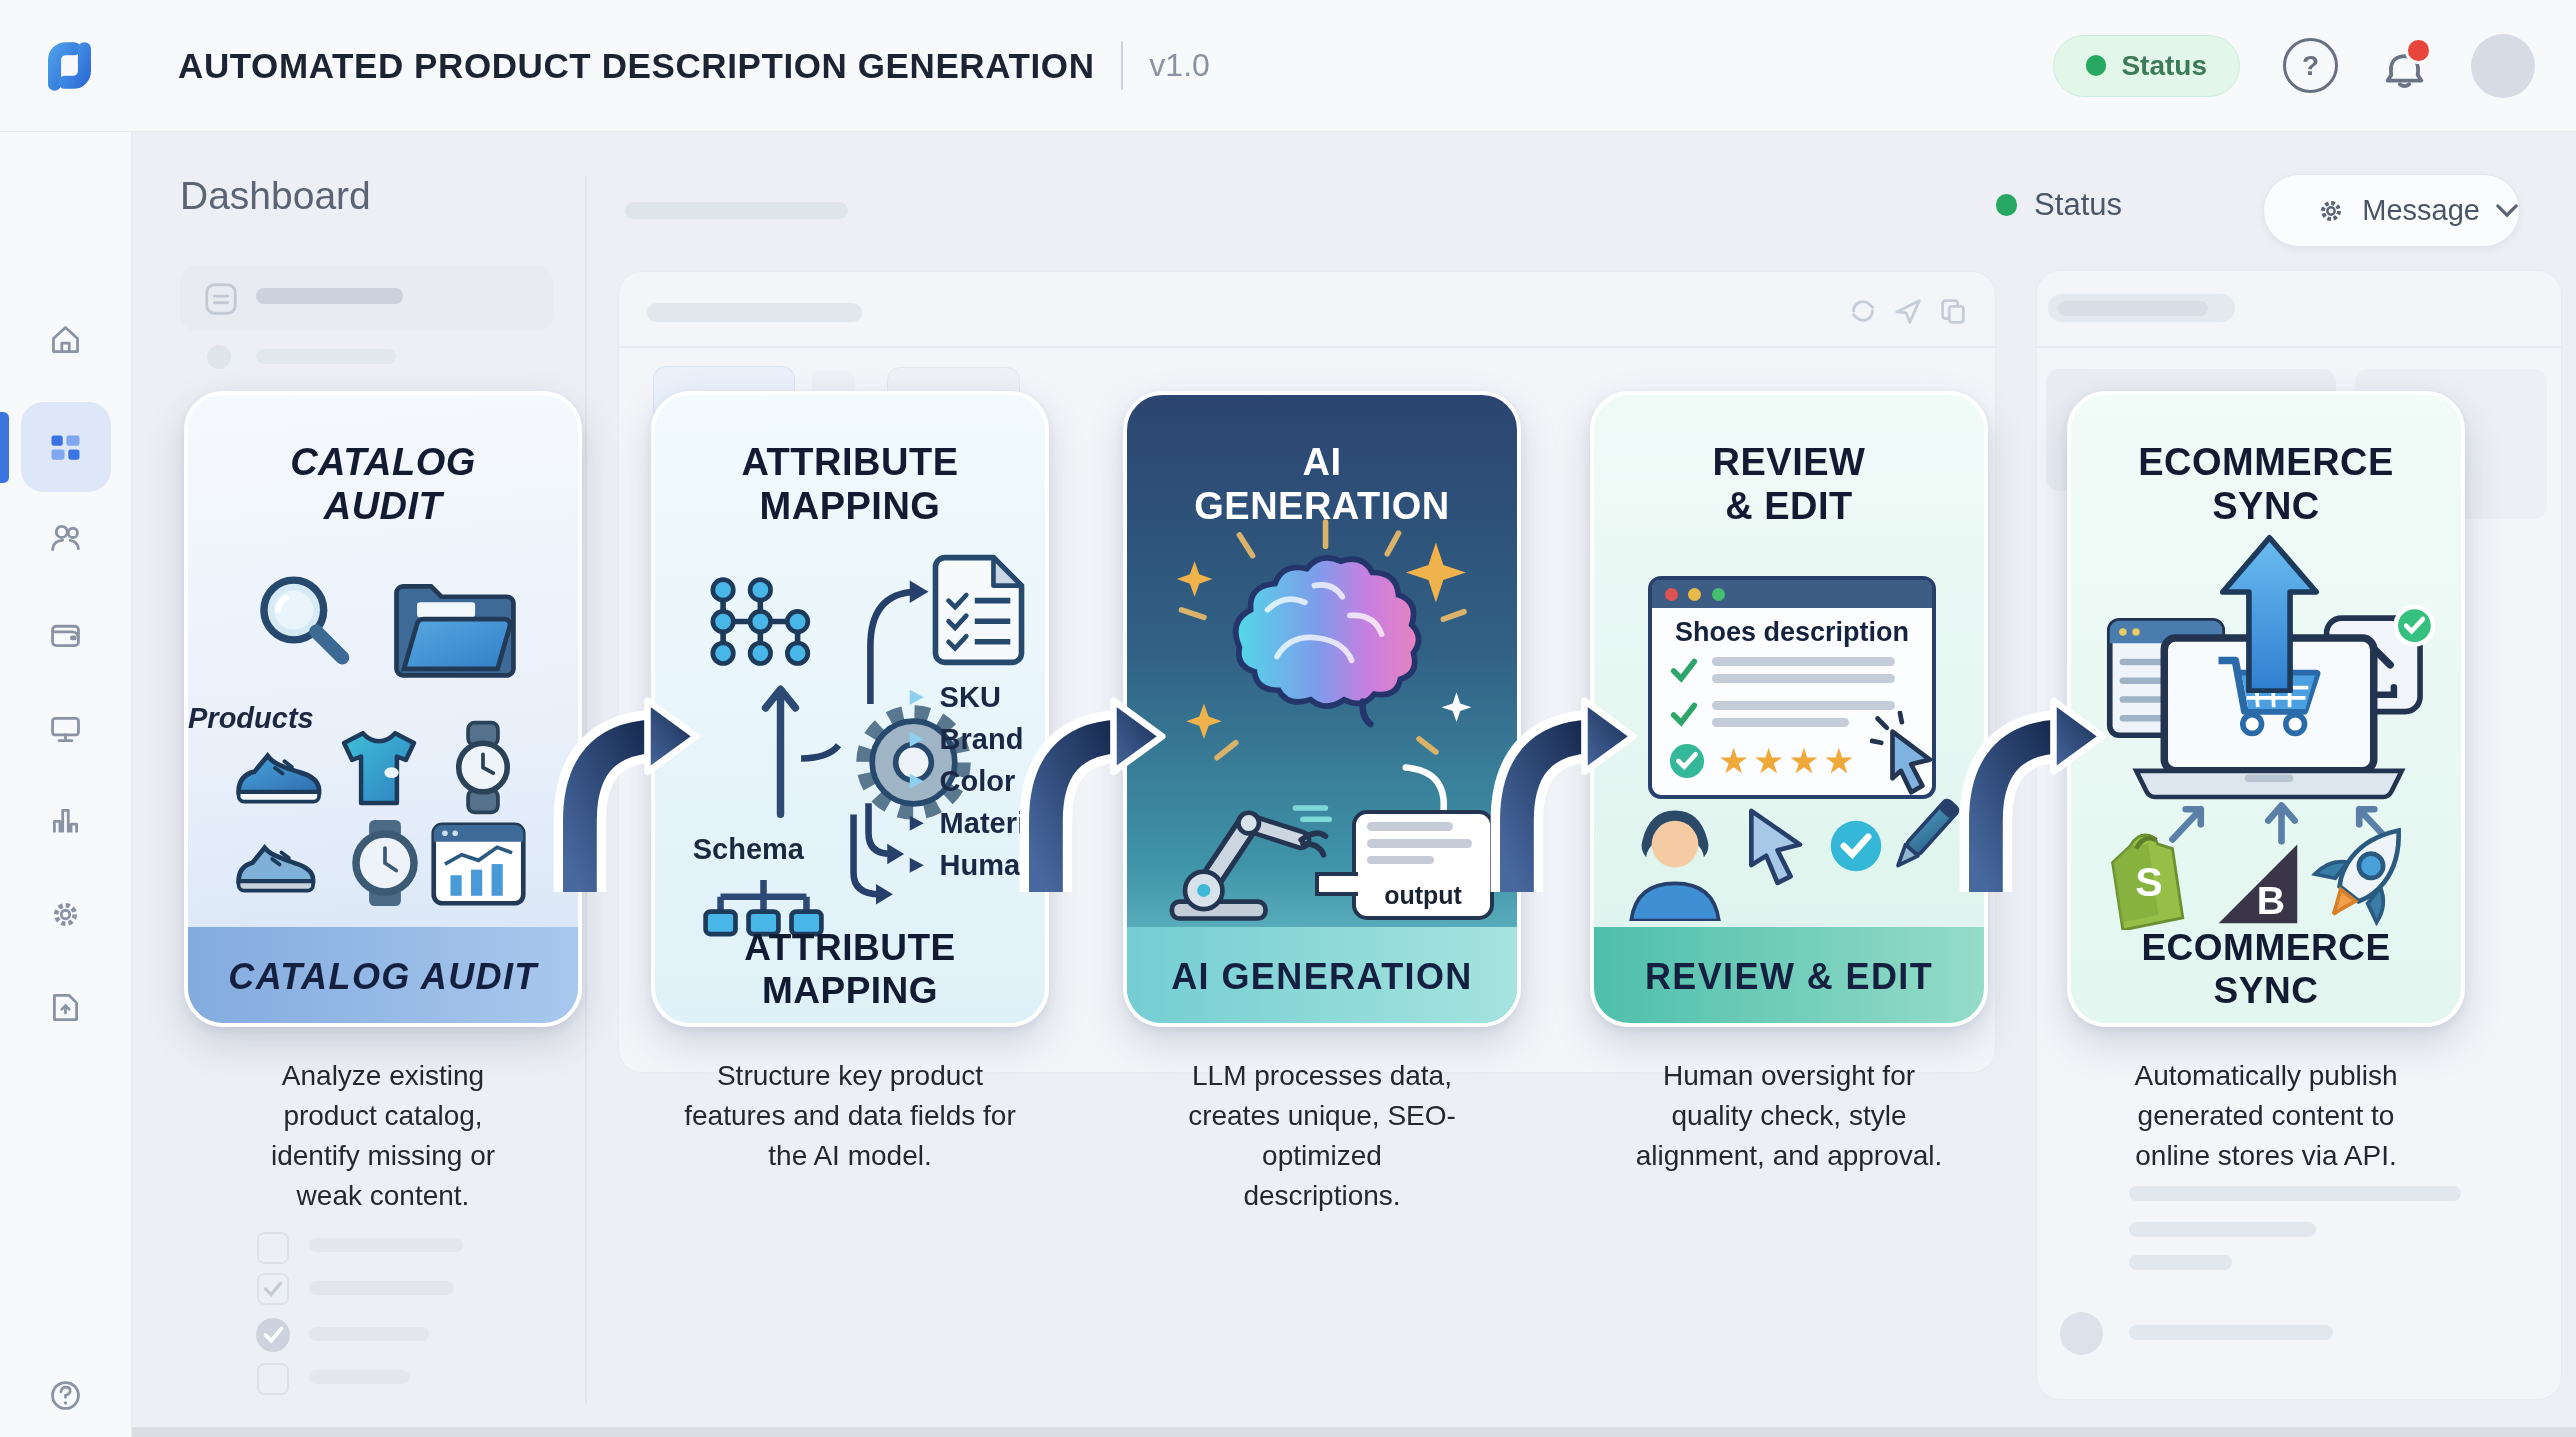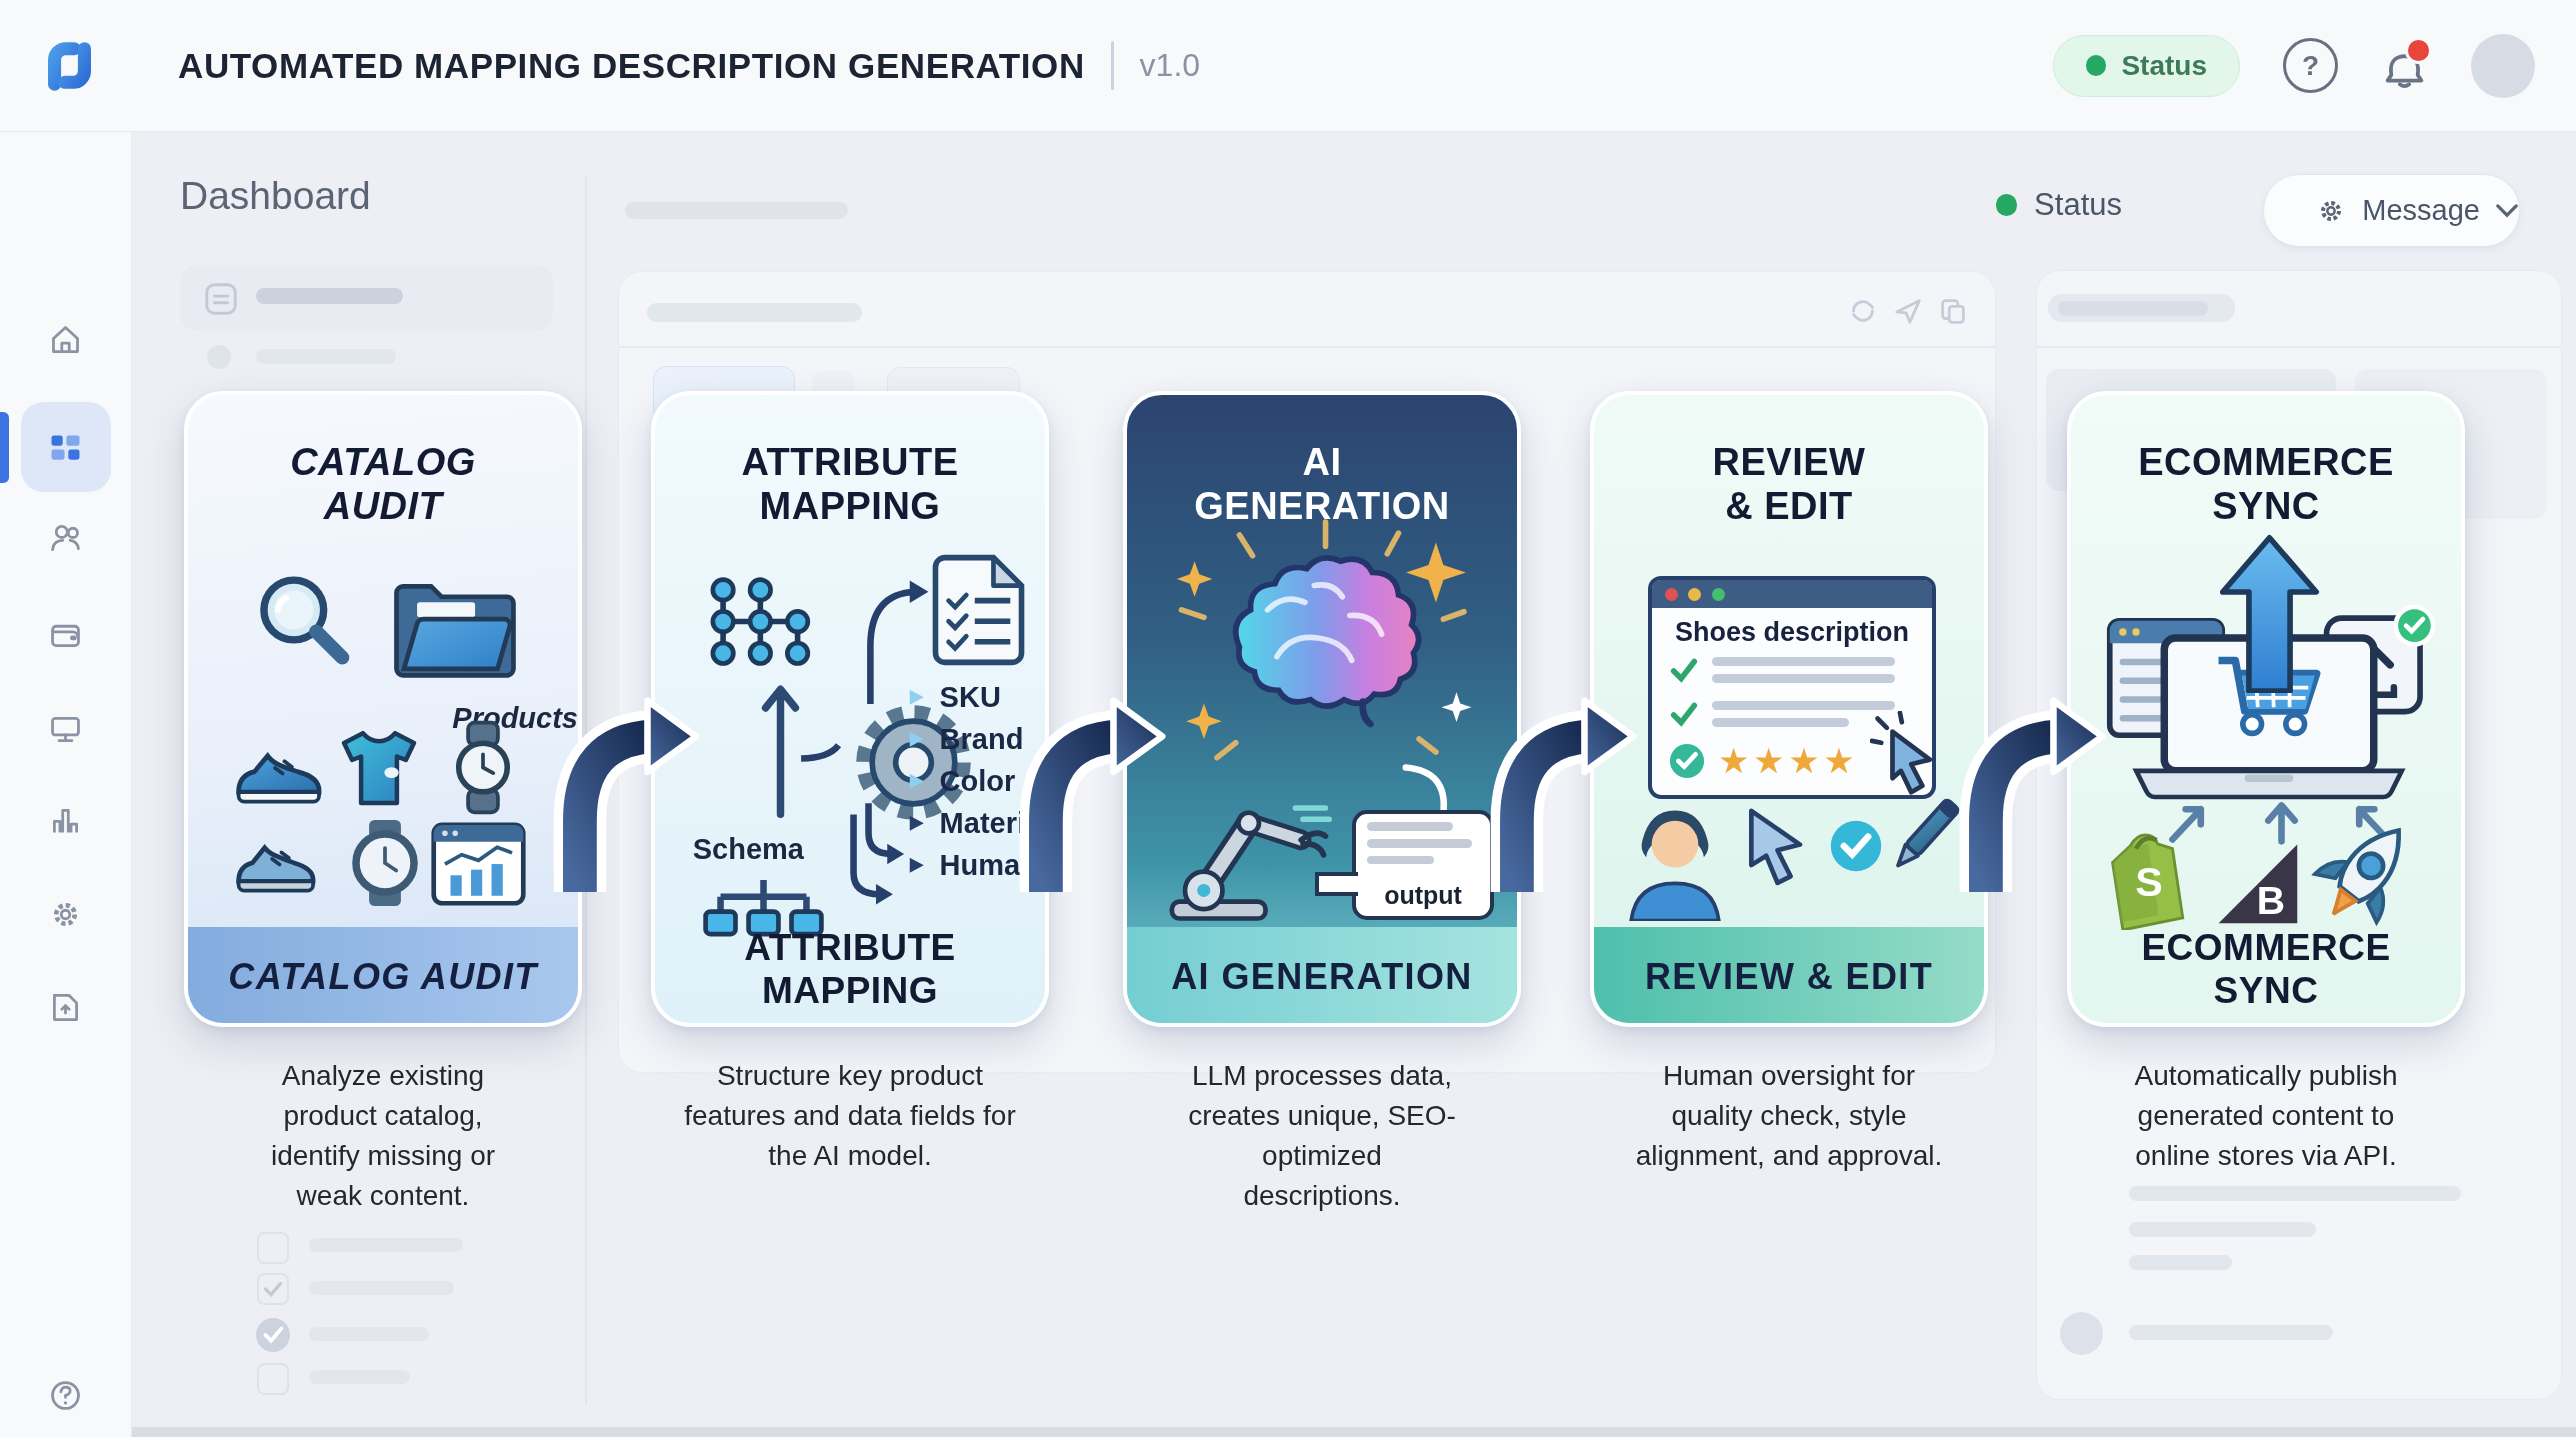--- a/index.html
+++ b/index.html
@@ -138,21 +138,21 @@
 </svg>
 
 <div class="screen">
 
   <div class="topbar">
     <svg class="abs" style="left:34px;top:30px" width="71" height="71" viewBox="0 0 76 76">
       <path d="M22 58 V32 a12 12 0 0 1 12-12 h9" stroke="url(#glogo)" stroke-width="14" fill="none" stroke-linecap="round"></path>
       <path d="M54 20 v24 a12 12 0 0 1-12 12 h-9" stroke="url(#glogo)" stroke-width="14" fill="none" stroke-linecap="round"></path>
     </svg>
     <div class="title-row">
-      <span class="app-title">AUTOMATED MAPPING DESCRIPTION GENERATION</span>
+      <span class="app-title">AUTOMATED PRODUCT DESCRIPTION GENERATION</span>
       <span class="title-sep"></span>
       <span class="app-version">v1.0</span>
     </div>
     <div class="top-right">
       <div class="pill">
         <span class="gdot"></span>
         <span>Status</span>
       </div>
       <div class="help-circle">
         <span>?</span>
@@ -298,21 +298,21 @@
       <circle cx="48" cy="45" r="32" fill="#d6eaf6" stroke="#27496d" stroke-width="8"></circle>
       <circle cx="48" cy="45" r="21" fill="#eaf5fb"></circle>
       <path d="M40 32 q-8 4 -9 13" stroke="#fff" stroke-width="6" fill="none" stroke-linecap="round"></path>
       <line x1="72" y1="68" x2="100" y2="96" stroke="#3c6a94" stroke-width="15" stroke-linecap="round"></line>
     </svg>
     <svg class="abs" style="left:201px;top:183px" width="131" height="103" viewBox="0 0 140 110">
       <path d="M8 24 v-8 a7 7 0 0 1 7-7 h30 l11 11 h70 a7 7 0 0 1 7 7 v70 a7 7 0 0 1-7 7 H15 a7 7 0 0 1-7-7 z" fill="#3e6a98" stroke="#223a55" stroke-width="5"></path>
       <rect x="30" y="26" width="62" height="16" rx="3" fill="#f2f7fb"></rect>
       <path d="M16 97 l14-48 a7 7 0 0 1 7-5 h86 a6 6 0 0 1 6 8 l-13 45 z" fill="url(#gfold)" stroke="#223a55" stroke-width="5"></path>
     </svg>
-    <div class="abs ilabel" style="left:0;right:0;top:307px;text-align:right">Products</div>
+    <div class="abs ilabel" style="left:0;right:0;top:307px;text-align:left">Products</div>
     <svg class="abs" style="left:45px;top:341px" width="101" height="75" viewBox="0 0 108 80">
       <path d="M6 60 q0-18 17-22 l14-17 q5 7 13 10 q9 4 19 7 q23 6 23 20 v2 z" fill="url(#gshoe)" stroke="#1d3a5a" stroke-width="5"></path>
       <path d="M6 60 h86 v4 a6 6 0 0 1-6 6 H12 a6 6 0 0 1-6-6 z" fill="#f4f8fb" stroke="#1d3a5a" stroke-width="4"></path>
       <path d="M45 34 l8 6 M55 27 l8 6" stroke="#1d3a5a" stroke-width="4" stroke-linecap="round"></path>
     </svg>
     <svg class="abs" style="left:148px;top:329px" width="86" height="90" viewBox="0 0 96 96">
       <path d="M30 8 q8 9 18 9 q10 0 18-9 l21 11 -9 19 -10-4 v52 H28 V34 l-10 4 -9-19 z" fill="url(#gtee)" stroke="#1d3a5a" stroke-width="5" stroke-linejoin="round"></path>
       <ellipse cx="62" cy="52" rx="8" ry="6" fill="#eaf6fa"></ellipse>
     </svg>
     <svg class="abs" style="left:264px;top:324px" width="62" height="97" viewBox="0 0 66 104">

